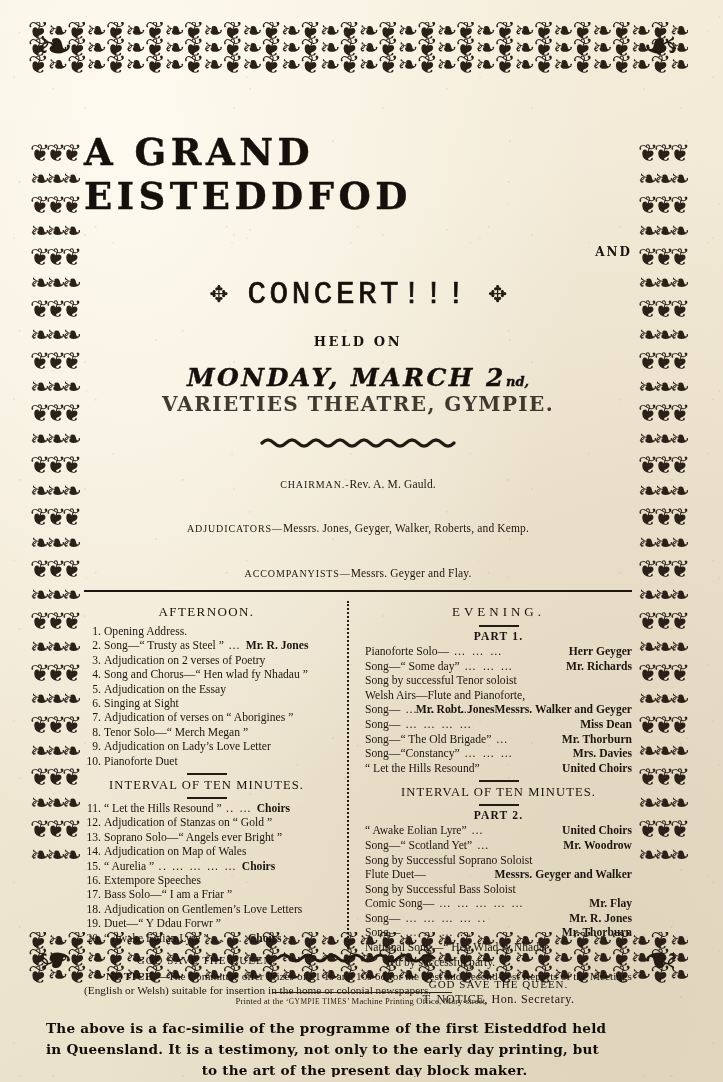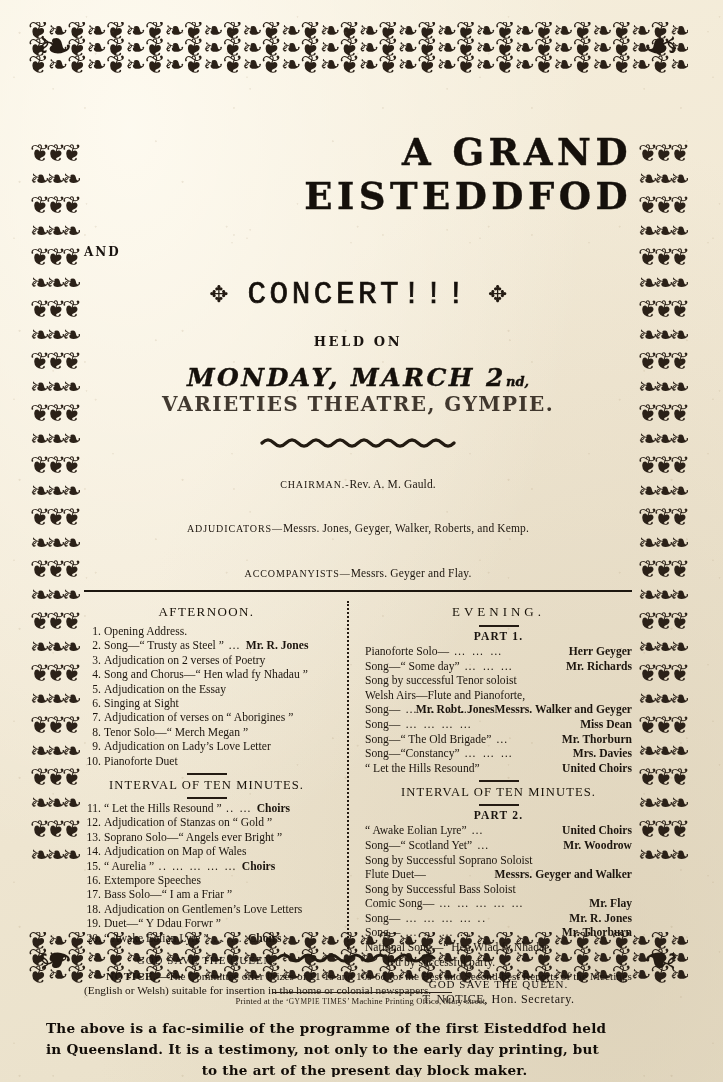--- a/index.html
+++ b/index.html
@@ -106,31 +106,31 @@
   #sheet {
     position: absolute;
     left: 56px;
     top: 52px;
     width: 548px;
     height: 858px;
   }
 
   
   .title-main {
-    text-align: right;
+    text-align: left;
     font-family: "DejaVu Serif", serif;
     font-weight: 700;
     font-size: 37px;
     letter-spacing: 4.5px;
     margin: 56px 0 4px 0;
     color: #15100b;
     -webkit-text-stroke: .4px #15100b;
   }
   .title-and {
-    text-align: left;
+    text-align: right;
     font-family: "DejaVu Serif", serif;
     font-weight: 700;
     font-size: 12px;
     letter-spacing: 2px;
     margin: 27px 0 0 0;
   }
   .concert-row {
     display: flex;
     align-items: center;
     justify-content: center;

